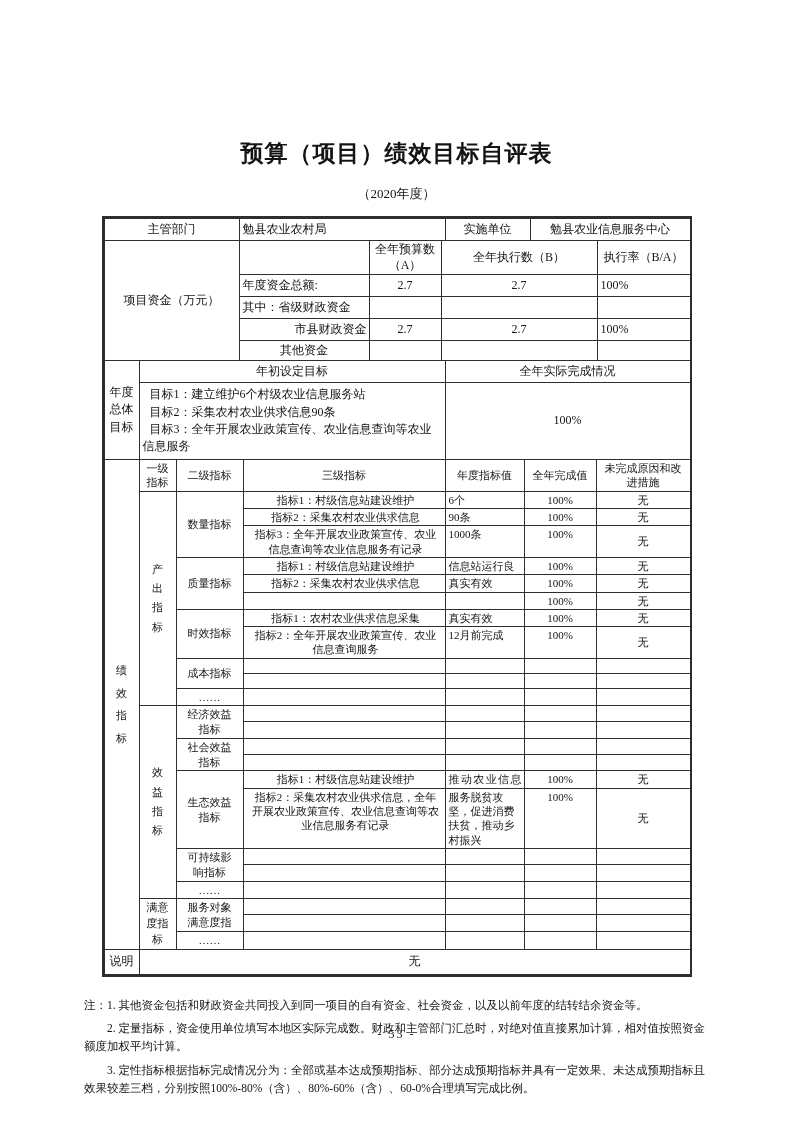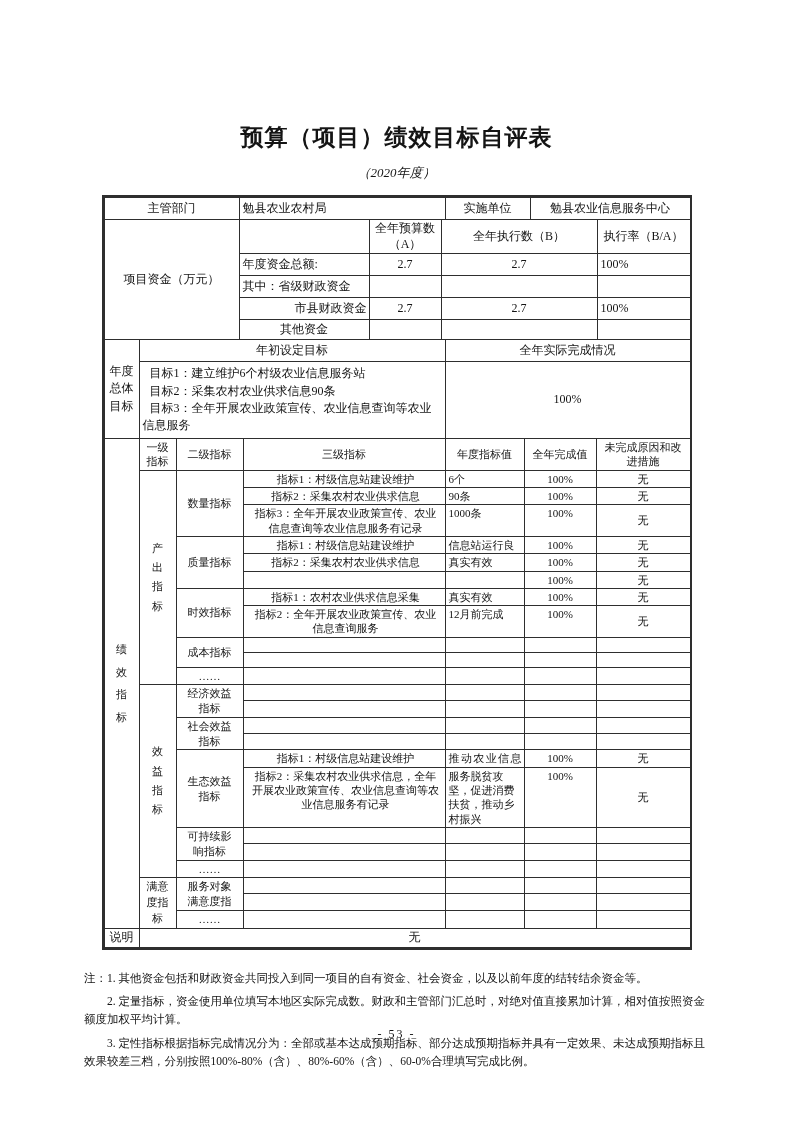--- a/index.html
+++ b/index.html
@@ -2,24 +2,24 @@
 <html><head>
 <meta charset="utf-8">
 <style>
   html,body{margin:0;padding:0;background:#e8e8e8;}
   .page{
     width:793px;height:1122px;margin:0 auto;background:#ffffff;
     font-family:"Liberation Serif","DejaVu Serif",serif;color:#141414;
     position:relative;overflow:hidden;
   }
   .title{
-    margin:0;padding-top:122px;text-align:center;
+    margin:16px;padding-top:122px;text-align:center;
     font-size:23px;font-weight:bold;letter-spacing:1px;
   }
-  .subtitle{text-align:center;font-size:13px;margin-top:11px;font-style:italic;}
+  .subtitle{text-align:center;font-size:13px;margin-top:11px;}
   .tablewrap{width:586px;margin:13px auto 0 auto;border:2px solid #2e2e2e;}
   table{border-collapse:collapse;table-layout:fixed;width:586px;}
   .t+.t{margin-top:-1px;}
   td,th{
     border:1px solid #2e2e2e;text-align:center;vertical-align:middle;
     font-weight:normal;padding:1px 3px;overflow:hidden;line-height:1.3;
   }
   .tA td,.tB td,.tC td,.tE td{font-size:12px;}
   .tD td{font-size:11px;}
   .al{text-align:left;}
@@ -322,21 +322,21 @@
       </tr>
     </tbody>
       </table>
 
     <table class="t tE">
       <colgroup>
           <col style="width:35px">
           <col style="width:551px">
         </colgroup>
       <tbody>
-          <tr style="height:19px">
+          <tr style="height:25px">
         <td>说明</td>
         <td>无</td>
       </tr>
     </tbody>
       </table>
 
   </div>
 
   <div class="notes">
     <p>注：1. 其他资金包括和财政资金共同投入到同一项目的自有资金、社会资金，以及以前年度的结转结余资金等。</p>

